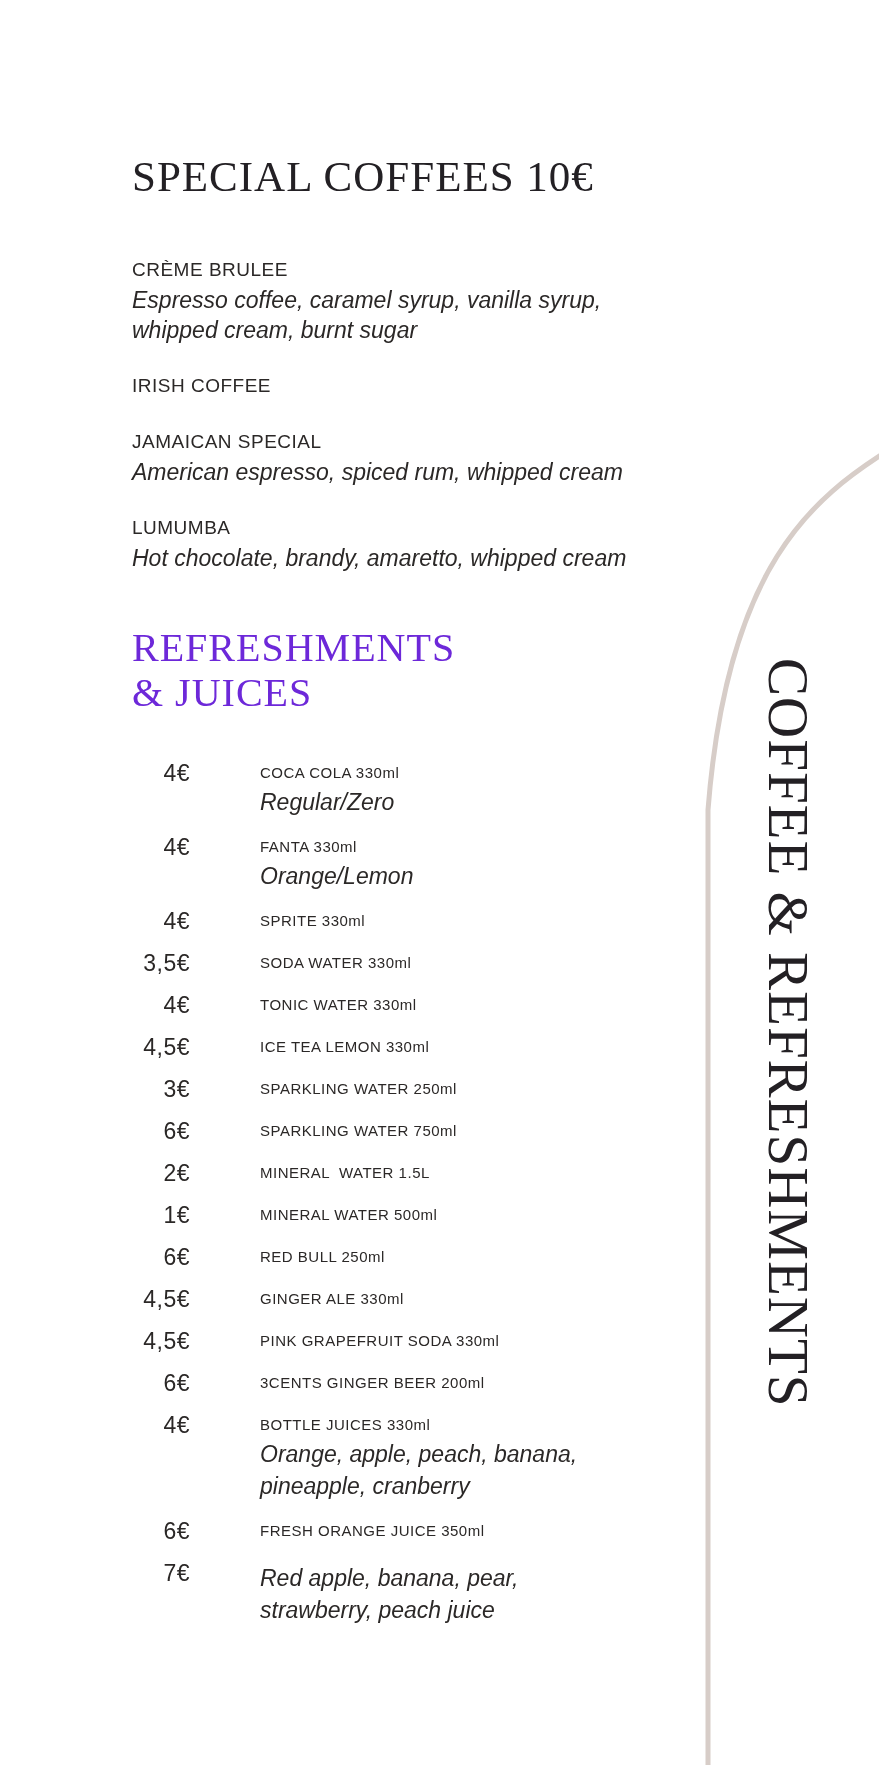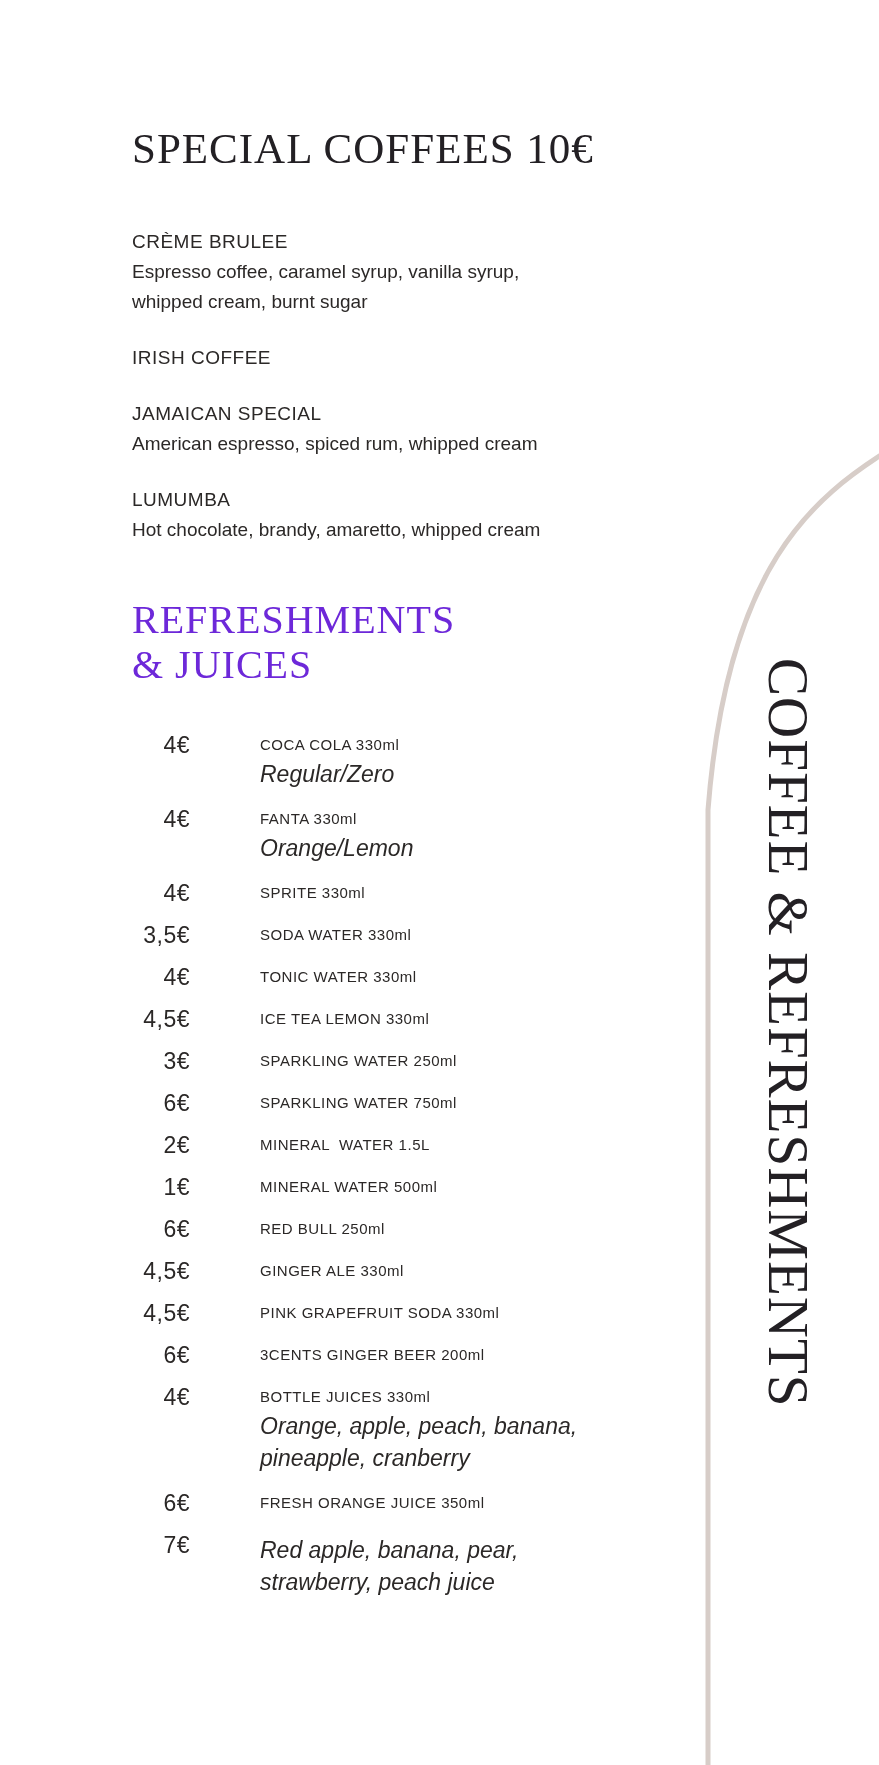--- a/index.html
+++ b/index.html
@@ -32,21 +32,21 @@
     font-weight: 400;
     font-size: 57px;
     letter-spacing: 1px;
     color: #232024;
     white-space: nowrap;
   }
 
   .content {
     position: absolute;
     left: 132px;
-    top: 124px;
+    top: 152px;
     width: 520px;
   }
 
   .page-title {
     font-family: "Liberation Serif", serif;
     font-weight: 400;
     font-size: 43px;
     letter-spacing: 1px;
     color: #232024;
     white-space: nowrap;
@@ -54,21 +54,22 @@
   }
 
   .coffee-item { margin-bottom: 26px; }
   .coffee-name {
     font-size: 19px;
     line-height: 30px;
     letter-spacing: 0.5px;
     color: #2b2827;
   }
   .coffee-desc {
-    font-size: 19px;
+    font-style: italic;
+    font-size: 23px;
     line-height: 30px;
     color: #2b2827;
   }
 
   .section-title {
     font-family: "Liberation Serif", serif;
     font-weight: 400;
     font-size: 40px;
     line-height: 45px;
     letter-spacing: 1px;

